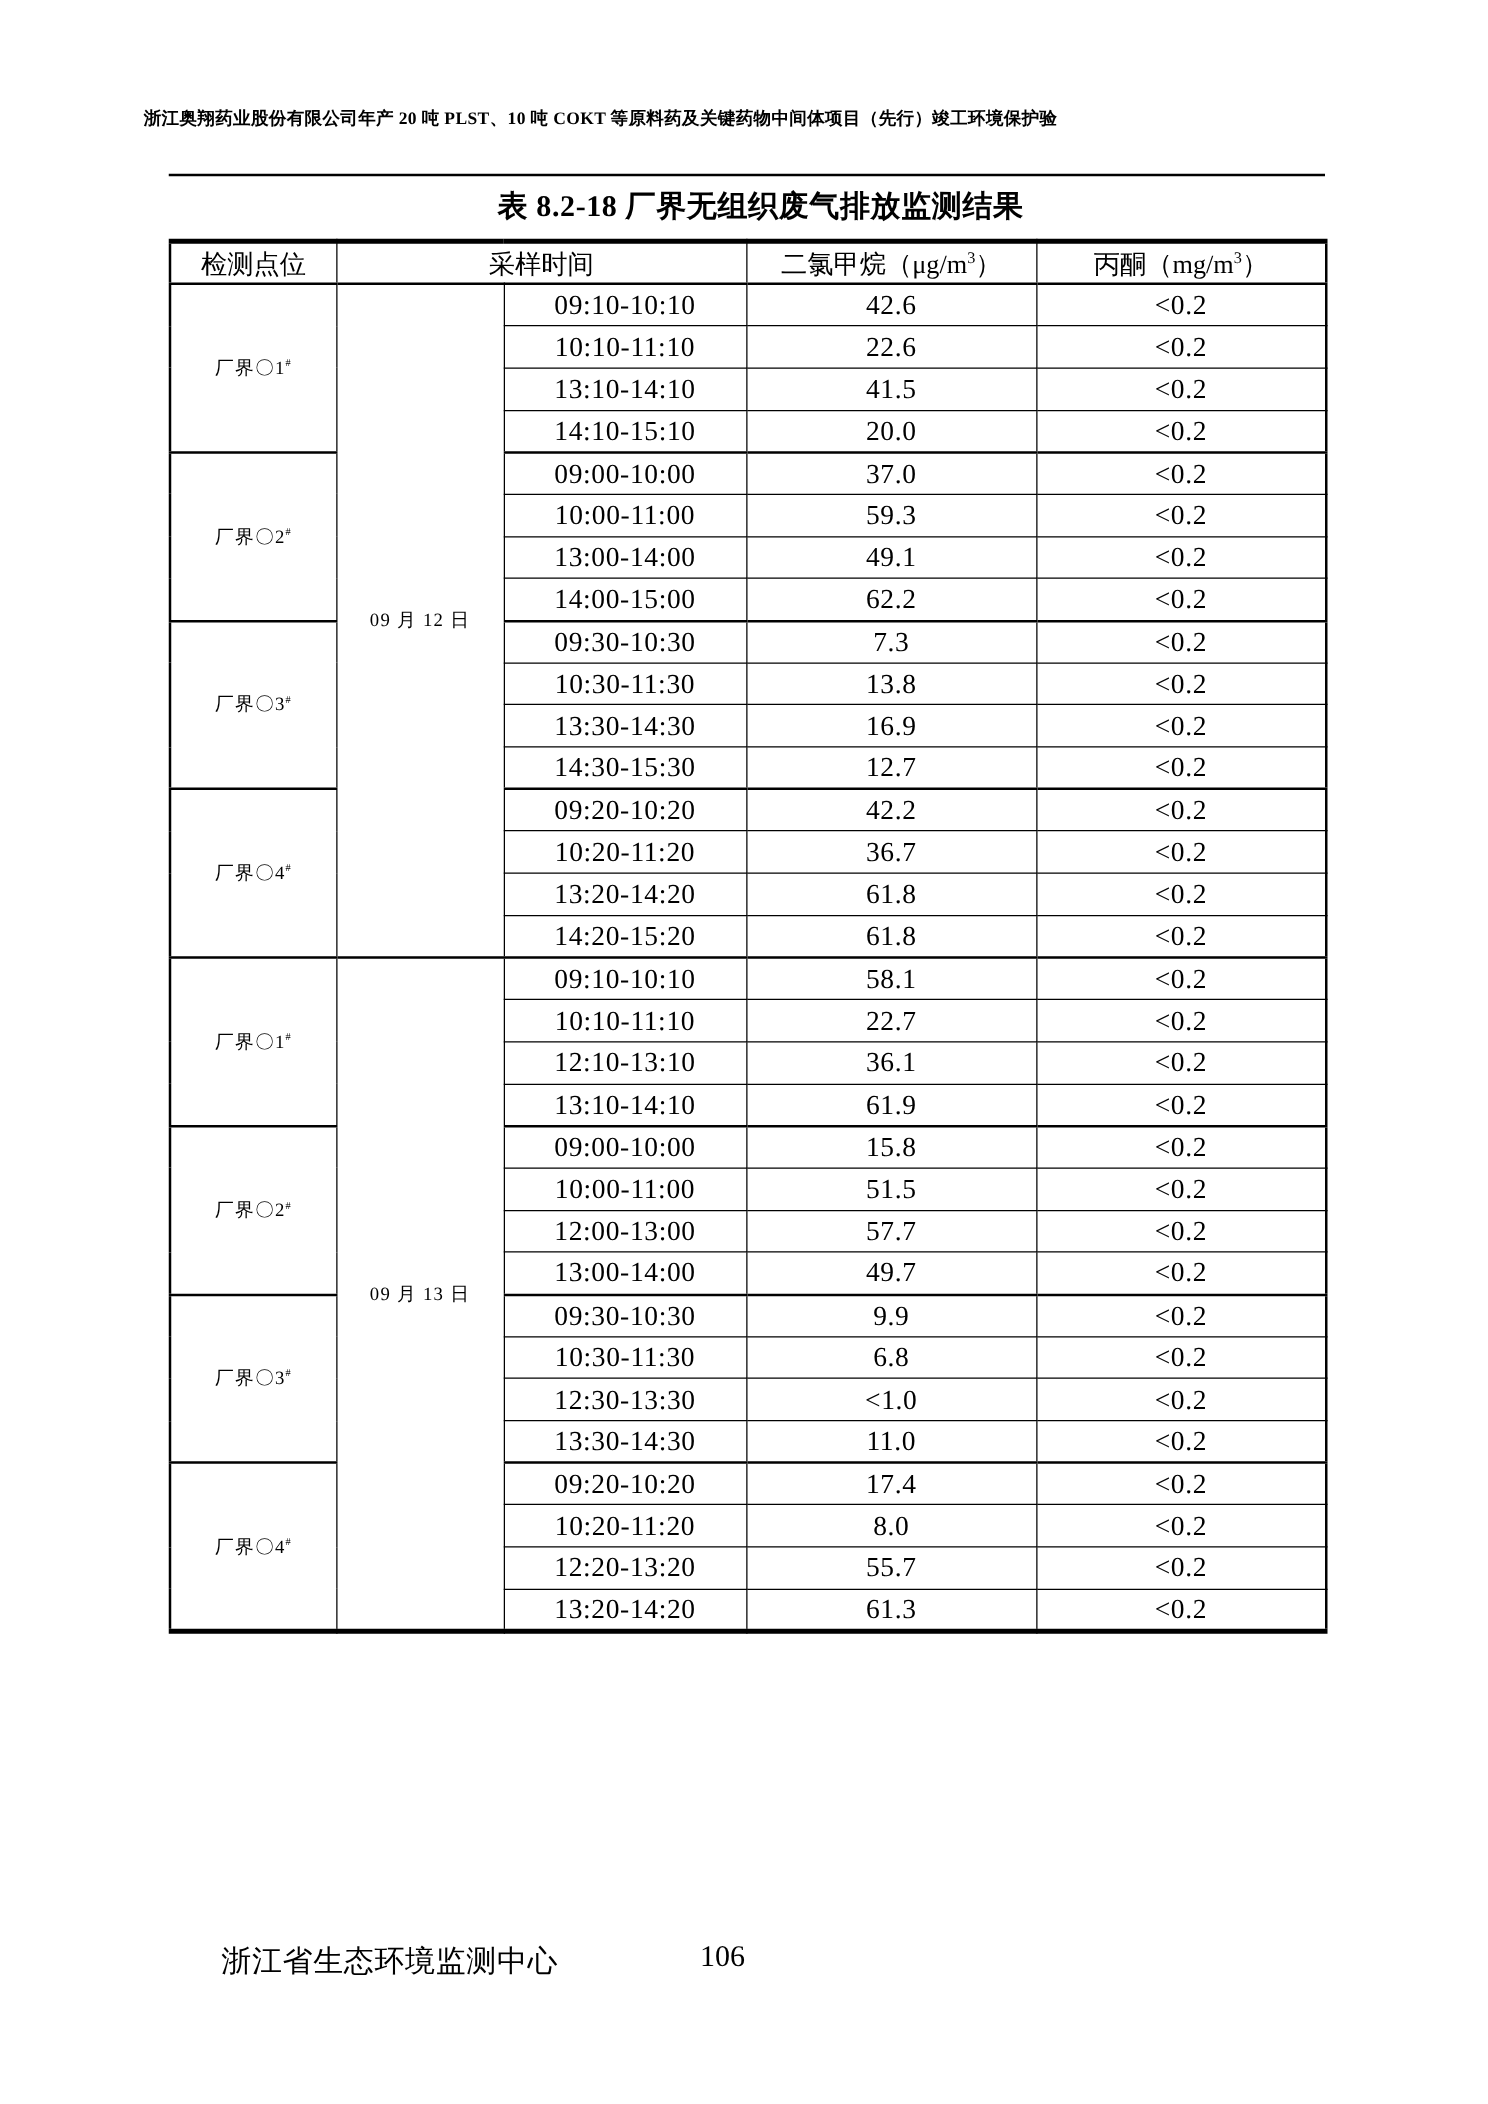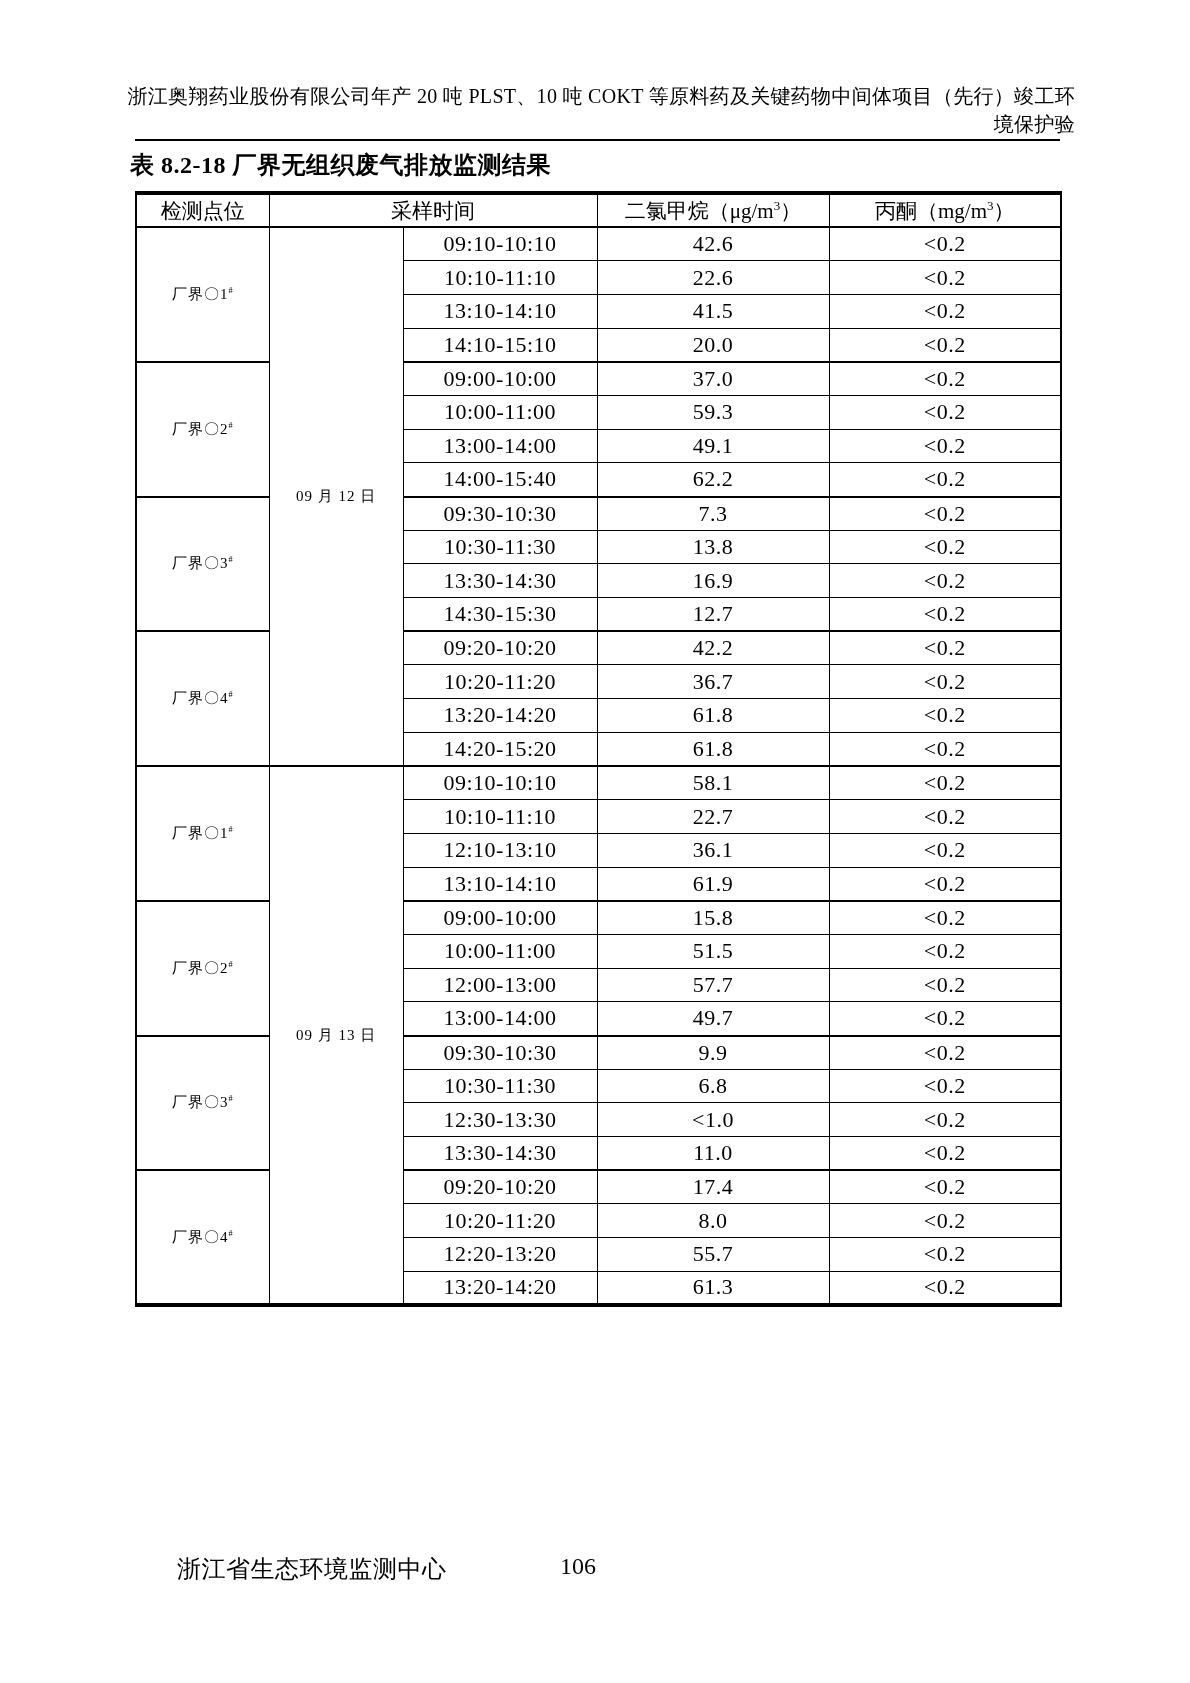--- a/index.html
+++ b/index.html
@@ -7,32 +7,33 @@
     width: 1190px; height: 1683px;
     background: #ffffff;
     color: #000000;
     font-family: "Liberation Serif", "DejaVu Serif", serif;
     position: relative;
   }
   .page { position: absolute; inset: 0; width: 1190px; height: 1683px; background: #fff; }
 
   .report-header {
     position: absolute; top: 82px; left: 115px; width: 960px;
-    text-align: right; font-size: 20px; line-height: 28px;
+    text-align: left; font-size: 14px; line-height: 28px;
     letter-spacing: 0.3px;
+    font-weight: bold;
   }
 
   .header-rule {
     position: absolute; top: 139px; left: 135px; width: 925px;
     height: 2px; background: #000;
   }
 
   .doc-title {
-    position: absolute; top: 149px; left: 130px; width: 925px; margin: 0;
-    text-align: left; font-size: 24px; font-weight: bold; letter-spacing: 0.5px;
+    position: absolute; top: 149px; left: 146px; width: 925px; margin: 0;
+    text-align: center; font-size: 24px; font-weight: bold; letter-spacing: 0.5px;
   }
 
   table.mtable {
     position: absolute; top: 191px; left: 135px; width: 925px;
     border-collapse: collapse; table-layout: fixed;
     border-top: 4px solid #000;
     border-bottom: 4px solid #000;
     border-left: 2px solid #000;
     border-right: 2px solid #000;
   }
@@ -120,21 +121,21 @@
           <td class="time-cell">10:00-11:00</td>
           <td class="value-cell">59.3</td>
           <td class="value-cell">&lt;0.2</td>
         </tr>
         <tr>
           <td class="time-cell">13:00-14:00</td>
           <td class="value-cell">49.1</td>
           <td class="value-cell">&lt;0.2</td>
         </tr>
         <tr>
-          <td class="time-cell">14:00-15:40</td>
+          <td class="time-cell">14:00-15:00</td>
           <td class="value-cell">62.2</td>
           <td class="value-cell">&lt;0.2</td>
         </tr>
         <tr class="group-start">
           <td class="point-cell" rowspan="4"><span>厂界〇3</span><sup>#</sup></td>
           <td class="time-cell">09:30-10:30</td>
           <td class="value-cell">7.3</td>
           <td class="value-cell">&lt;0.2</td>
         </tr>
         <tr>

